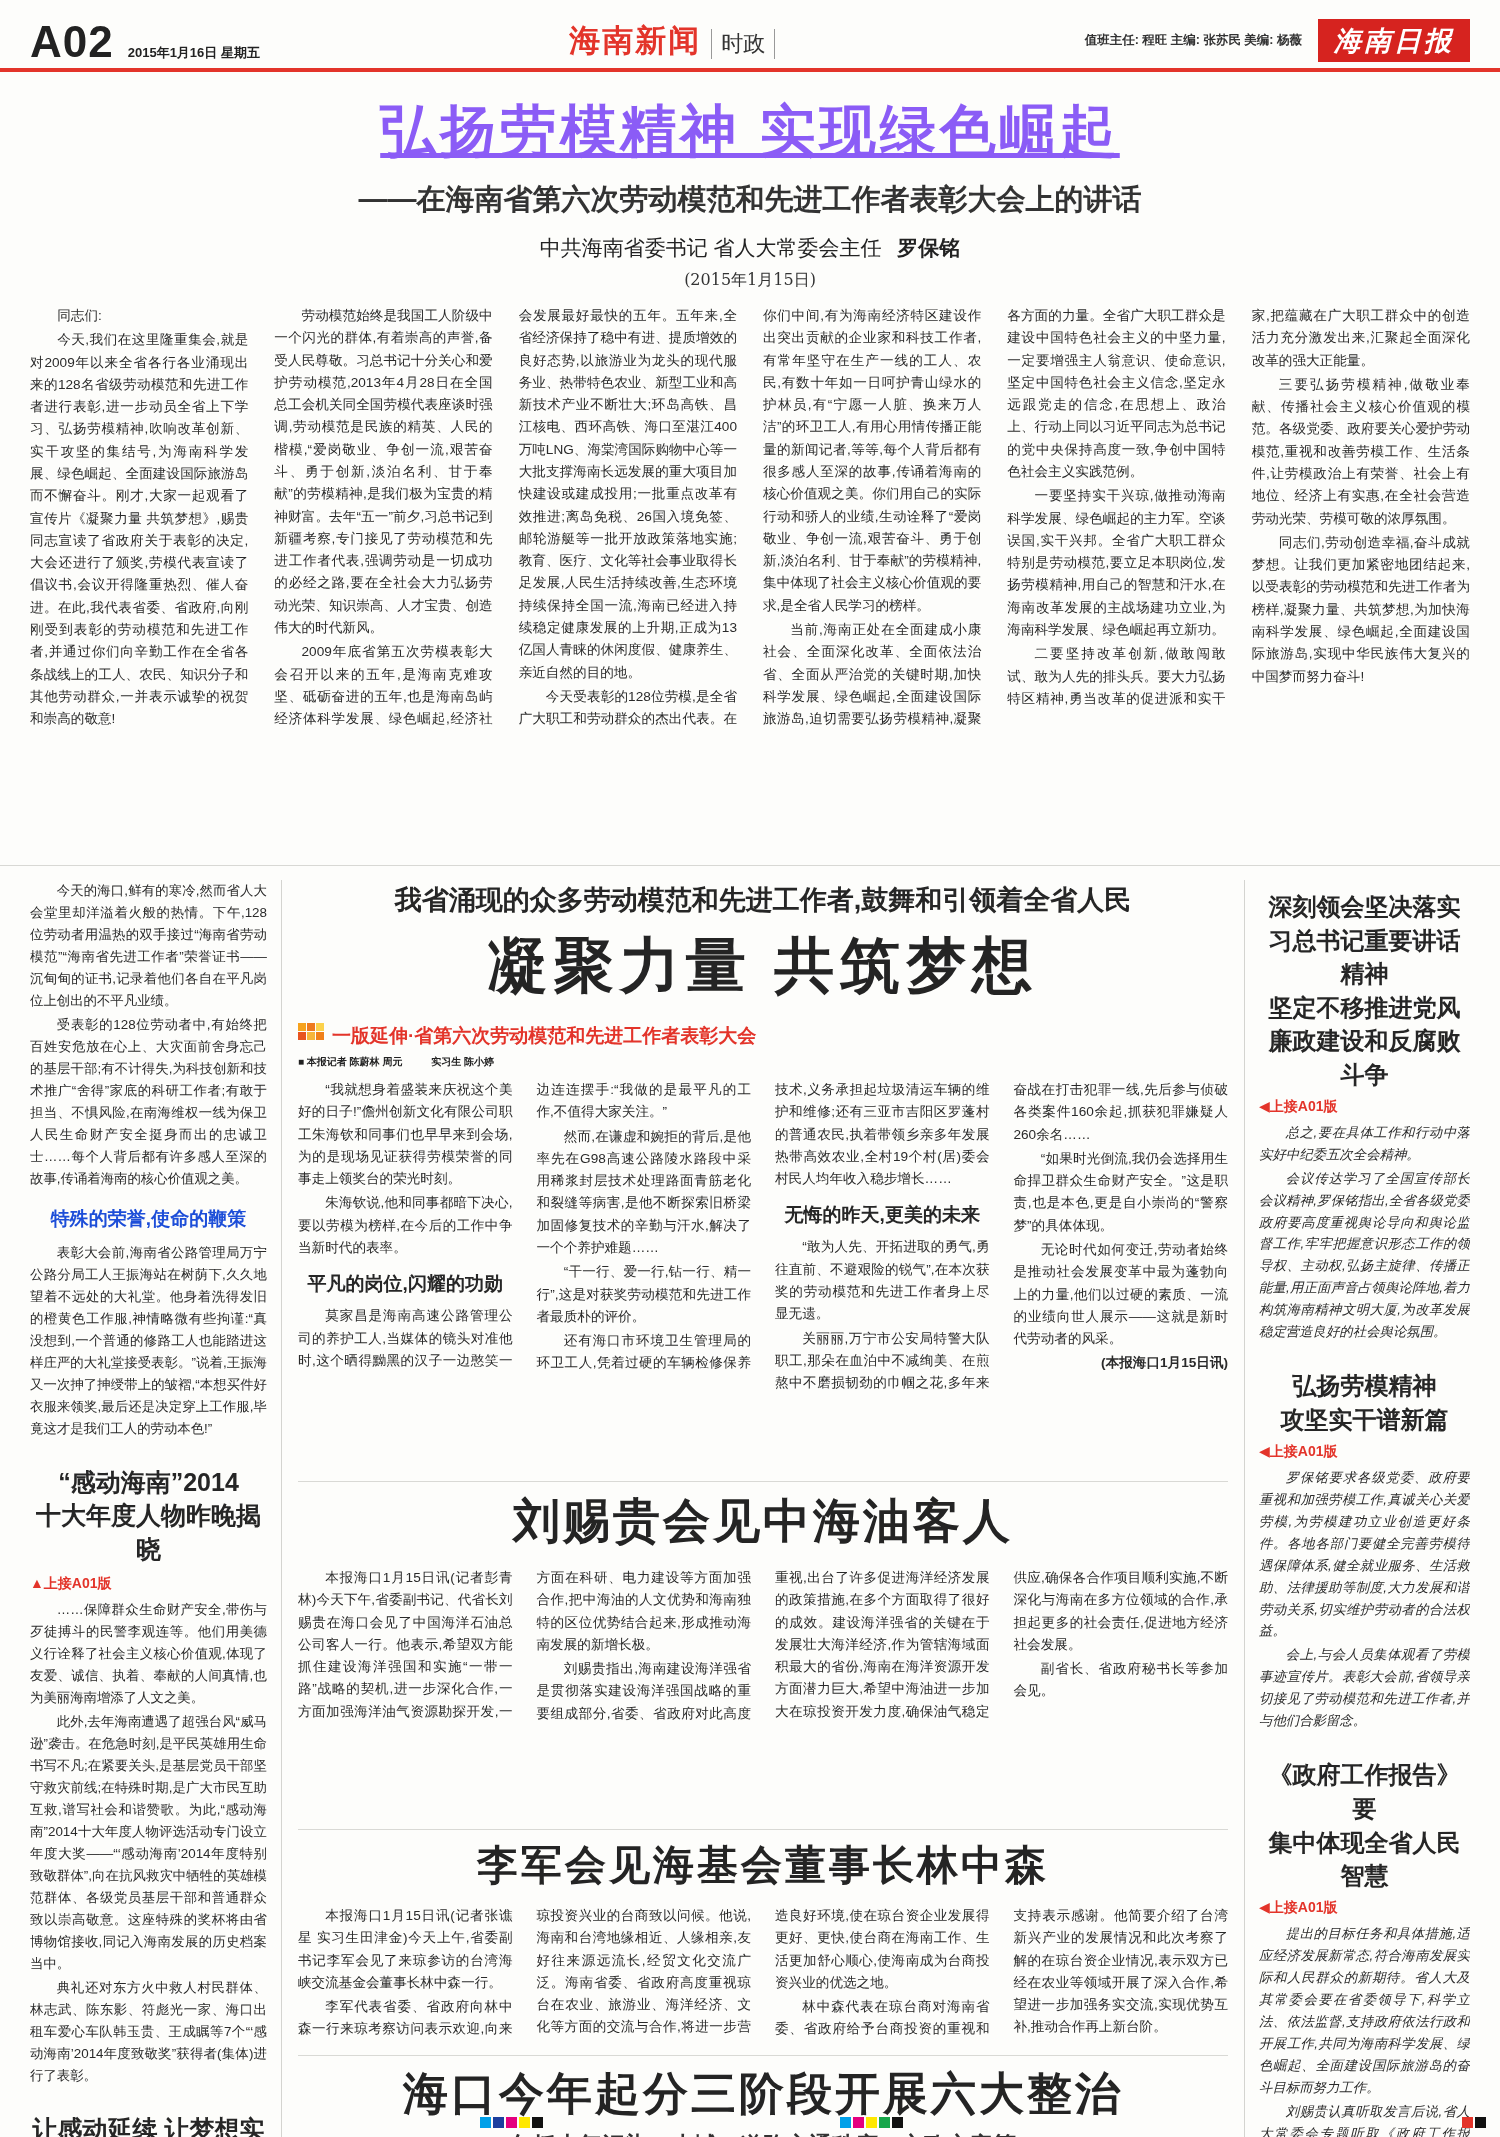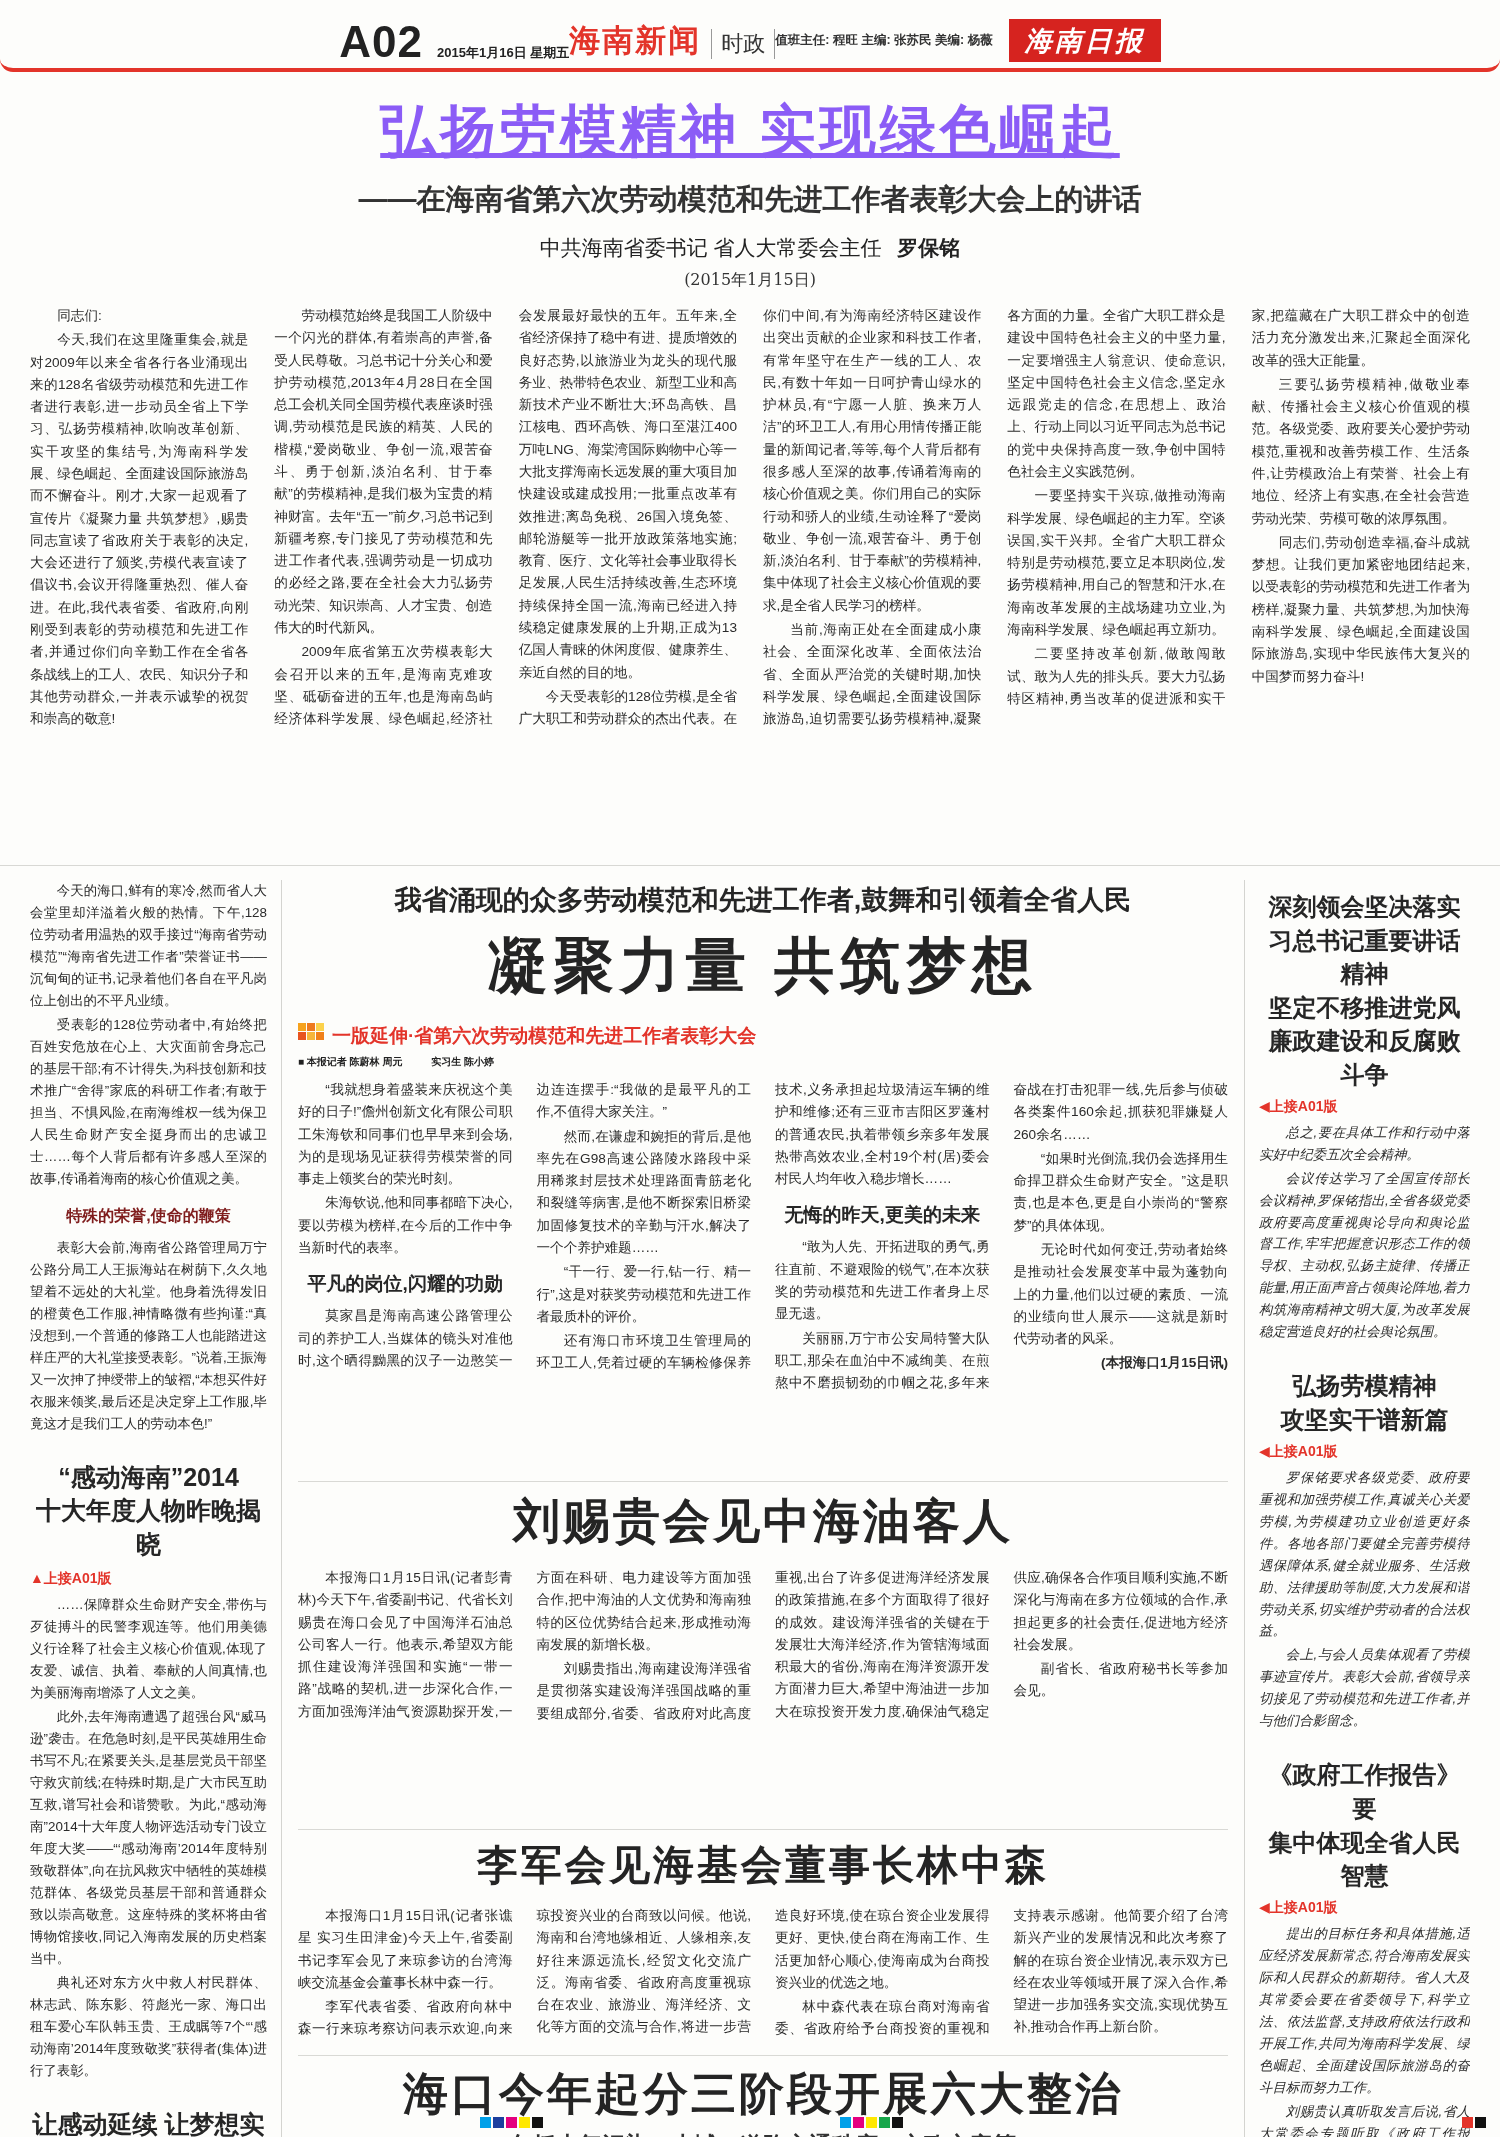--- a/index.html
+++ b/index.html
@@ -1,20 +1,20 @@
 <!DOCTYPE html>
 <html><head>
 <meta charset="utf-8">
 <style>
   html,body{margin:0;padding:0;background:#e9e9e6;}
   .page{position:relative;width:1500px;height:2137px;margin:0 auto;background:#fdfdfb;
         font-family:"Liberation Sans","DejaVu Sans",sans-serif;color:#2a2a2a;overflow:hidden;}
   
-  .masthead{display:flex;align-items:flex-end;justify-content:center;
-            padding:10px 30px 6px 30px;border-bottom:4px solid #e3342a;height:52px;border-radius:13px;}
+  .masthead{display:flex;align-items:flex-end;justify-content:space-between;
+            padding:10px 30px 6px 30px;border-bottom:4px solid #e3342a;height:52px;}
   .ph-left{display:flex;align-items:baseline;gap:14px;}
   .page-no{font-size:44px;font-weight:bold;letter-spacing:1px;color:#222;line-height:.9;}
   .page-date{font-size:13px;font-weight:bold;color:#222;}
   .ph-center{display:flex;align-items:baseline;gap:10px;}
   .section-red{color:#e3342a;font-size:31px;font-weight:bold;letter-spacing:2px;}
   .subsection{font-size:22px;color:#333;padding:0 9px;border-left:1px solid #999;border-right:1px solid #999;}
   .ph-right{display:flex;align-items:center;gap:16px;}
   .staff{font-size:12.5px;font-weight:bold;color:#333;}
   .logo{background:#d6231f;color:#fff;font-family:"DejaVu Serif","Liberation Serif",serif;
         font-style:italic;font-weight:bold;font-size:27px;padding:8px 16px;line-height:1;letter-spacing:3px;}
@@ -26,21 +26,21 @@
   .sp-byline .nm{font-weight:bold;margin-left:10px;}
   .sp-dateline{text-align:center;font-size:16px;color:#333;margin-bottom:14px;font-family:"DejaVu Serif",serif;}
   .sp-body{height:548px;column-count:6;column-gap:26px;overflow:hidden;}
   .para p{margin:0 0 2px;font-size:13.6px;line-height:1.64;text-align:justify;text-indent:2em;}
   
   .band{display:grid;grid-template-columns:252px 1fr 226px;gap:0;padding:14px 30px 0;height:1428px;}
   .leftcol{padding-right:14px;border-right:1px solid #d4d4d0;overflow:hidden;}
   .center{padding:0 16px;overflow:hidden;}
   .sidebar{padding-left:14px;border-left:1px solid #d4d4d0;overflow:hidden;}
   
-  .lc-subhead{font-size:16px;font-weight:bold;text-align:center;margin:16px 0 10px;color:#7f1d1d;}
+  .lc-subhead{font-size:19px;font-weight:bold;text-align:center;margin:16px 0 10px;color:#1d4ed8;}
   .lc-headline{font-size:25px;font-weight:bold;text-align:center;line-height:1.35;white-space:pre-line;color:#262626;margin:26px 0 8px;}
   .jump{color:#e3342a;font-weight:bold;font-size:14px;margin:6px 0 6px;}
   
   .ft-kicker{text-align:center;font-size:27px;font-weight:bold;color:#262626;margin:2px 0 8px;}
   .ft-headline{text-align:center;font-size:60px;font-weight:bold;letter-spacing:6px;color:#242424;margin:0 0 16px;}
   .ft-serial{display:flex;gap:8px;margin:0 0 6px;}
   .mosaic{display:inline-grid;grid-template-columns:repeat(3,8px);grid-auto-rows:8px;gap:1px;}
   .mosaic i{display:block;}
   .mosaic i:nth-child(1){background:#f6a21d;}.mosaic i:nth-child(2){background:#ee7a1f;}
   .mosaic i:nth-child(3){background:#fcd24b;}.mosaic i:nth-child(4){background:#e8541f;}

